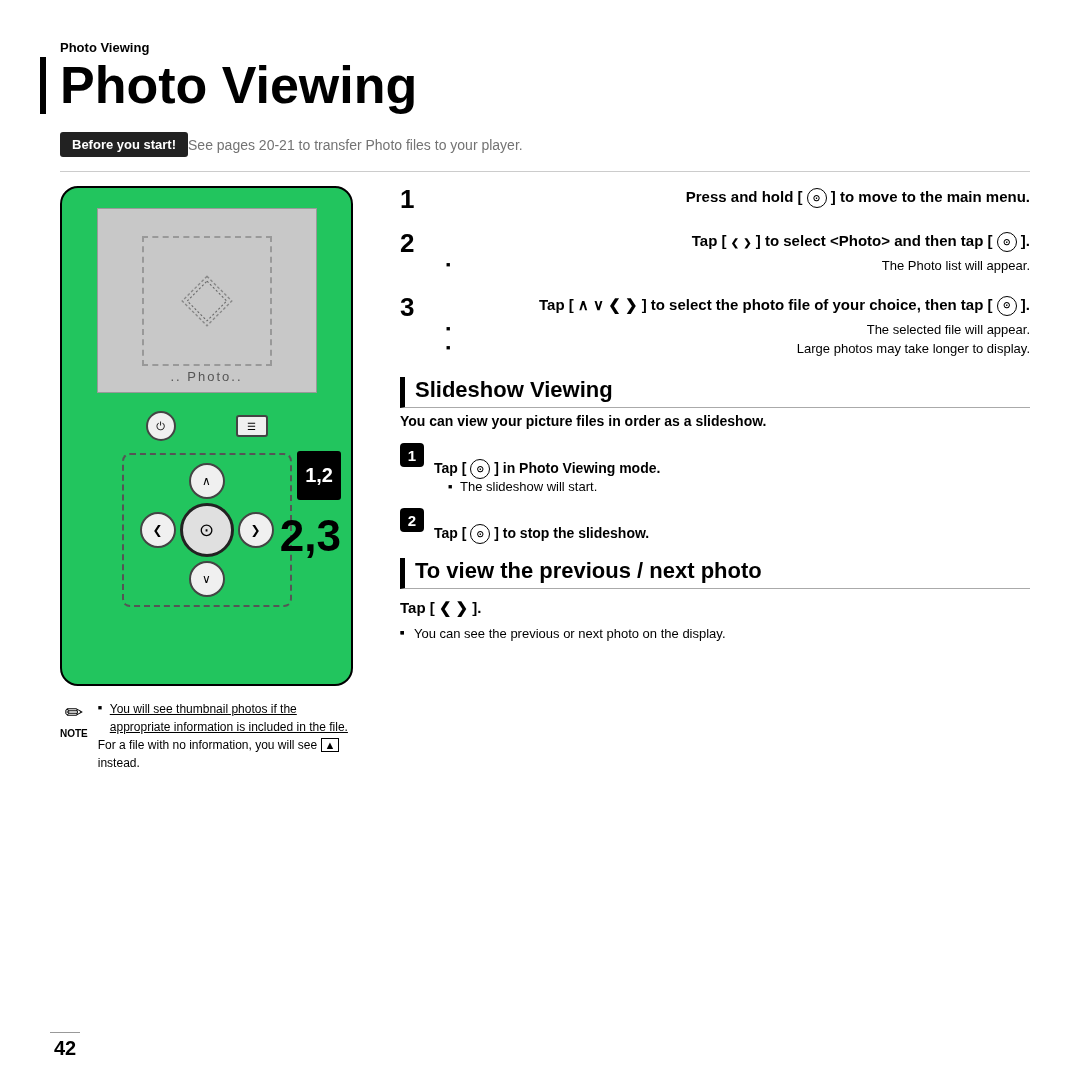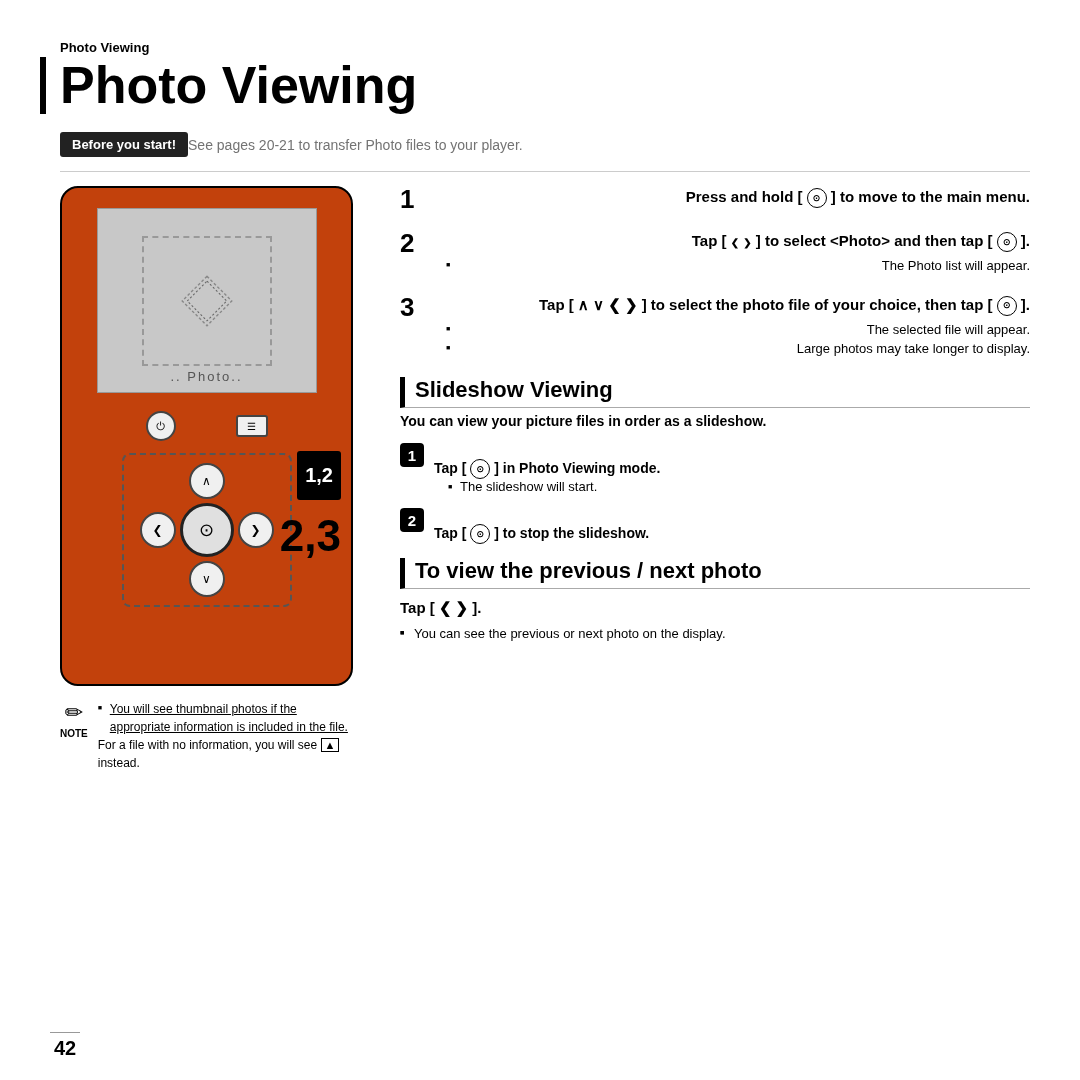--- a/index.html
+++ b/index.html
@@ -67,21 +67,21 @@
       width: 310px;
       flex-shrink: 0;
     }
     
     .device-container {
       border: 2.5px solid #000;
       border-radius: 18px;
       width: 293px;
       height: 500px;
       position: relative;
-      background: #c2410c;
+      background: #22c55e;
       display: flex;
       flex-direction: column;
       align-items: center;
       overflow: hidden;
     }
     .device-screen {
       width: 220px;
       height: 185px;
       background: #c8c8c8;
       margin-top: 20px;

